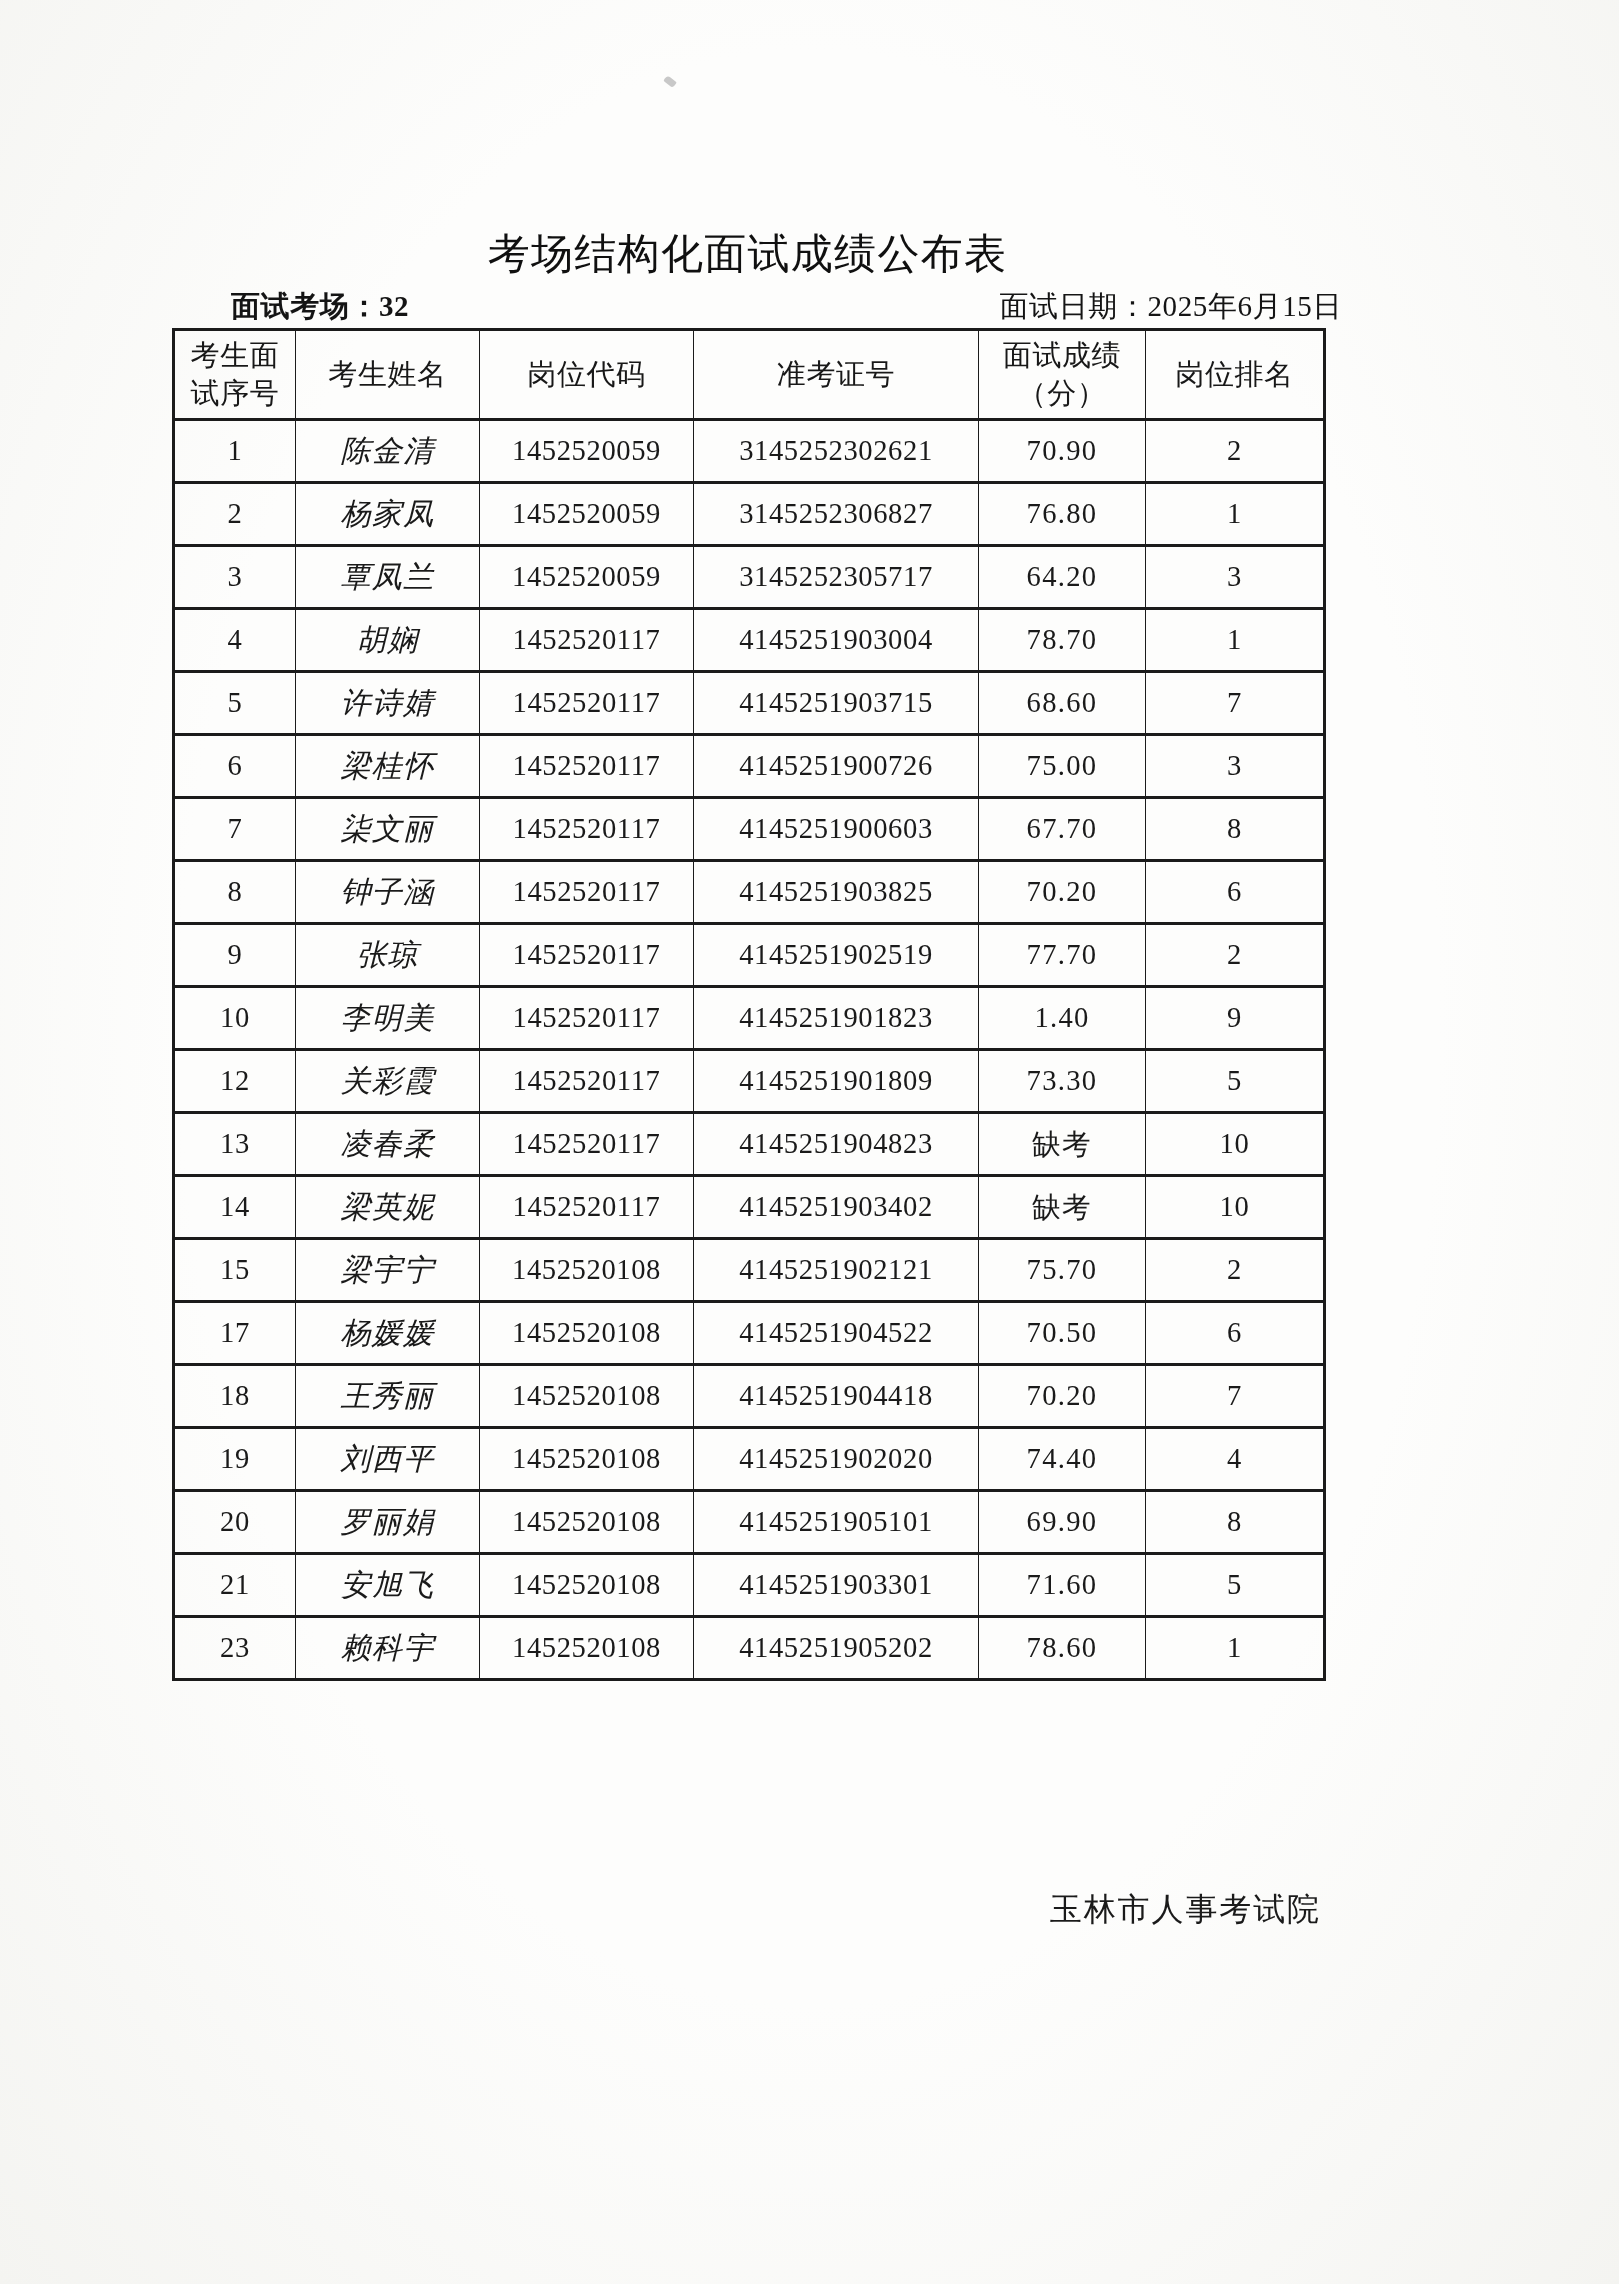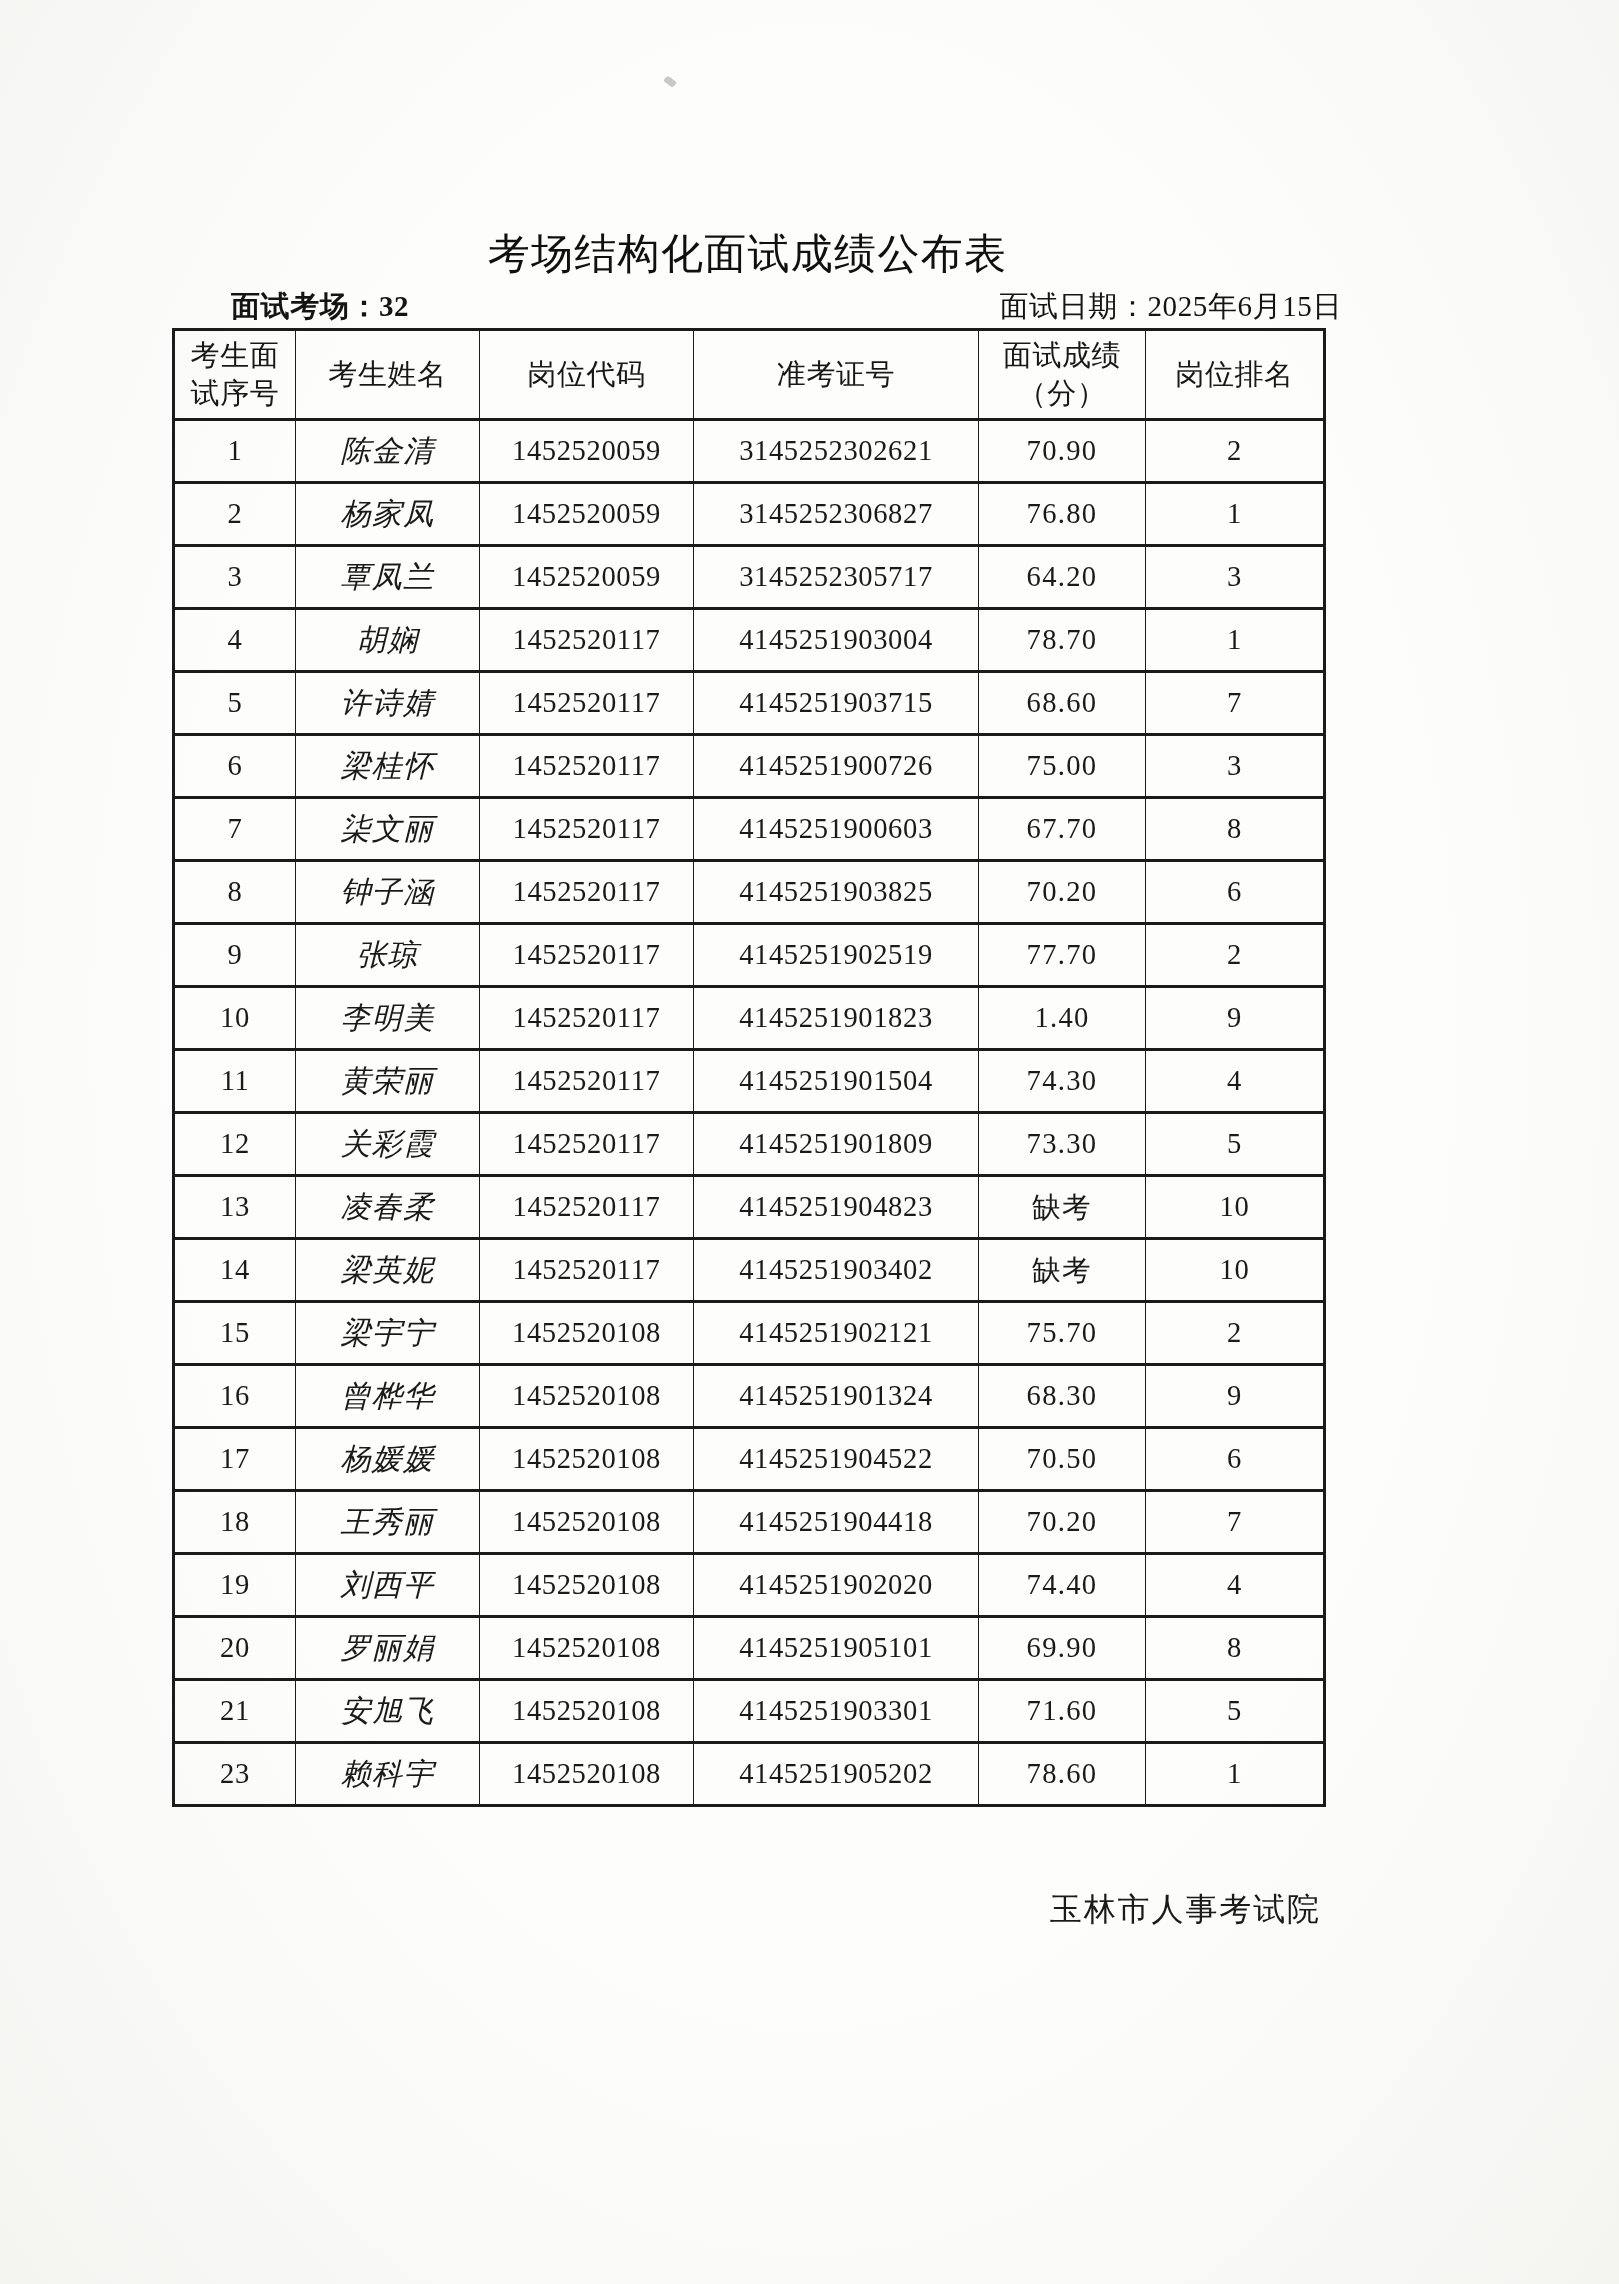--- a/index.html
+++ b/index.html
@@ -161,28 +161,20 @@
         </tr>
         <tr>
           <td class="num-cell">10</td>
           <td class="name-cell">李明美</td>
           <td class="num-cell">1452520117</td>
           <td class="num-cell">4145251901823</td>
           <td class="score-cell">1.40</td>
           <td class="num-cell">9</td>
         </tr>
         <tr>
-          <td class="num-cell">11</td>
-          <td class="name-cell">黄荣丽</td>
-          <td class="num-cell">1452520117</td>
-          <td class="num-cell">4145251901504</td>
-          <td class="score-cell">74.30</td>
-          <td class="num-cell">4</td>
-        </tr>
-        <tr>
           <td class="num-cell">12</td>
           <td class="name-cell">关彩霞</td>
           <td class="num-cell">1452520117</td>
           <td class="num-cell">4145251901809</td>
           <td class="score-cell">73.30</td>
           <td class="num-cell">5</td>
         </tr>
         <tr>
           <td class="num-cell">13</td>
           <td class="name-cell">凌春柔</td>
@@ -201,28 +193,20 @@
         </tr>
         <tr>
           <td class="num-cell">15</td>
           <td class="name-cell">梁宇宁</td>
           <td class="num-cell">1452520108</td>
           <td class="num-cell">4145251902121</td>
           <td class="score-cell">75.70</td>
           <td class="num-cell">2</td>
         </tr>
         <tr>
-          <td class="num-cell">16</td>
-          <td class="name-cell">曾桦华</td>
-          <td class="num-cell">1452520108</td>
-          <td class="num-cell">4145251901324</td>
-          <td class="score-cell">68.30</td>
-          <td class="num-cell">9</td>
-        </tr>
-        <tr>
           <td class="num-cell">17</td>
           <td class="name-cell">杨媛媛</td>
           <td class="num-cell">1452520108</td>
           <td class="num-cell">4145251904522</td>
           <td class="score-cell">70.50</td>
           <td class="num-cell">6</td>
         </tr>
         <tr>
           <td class="num-cell">18</td>
           <td class="name-cell">王秀丽</td>

